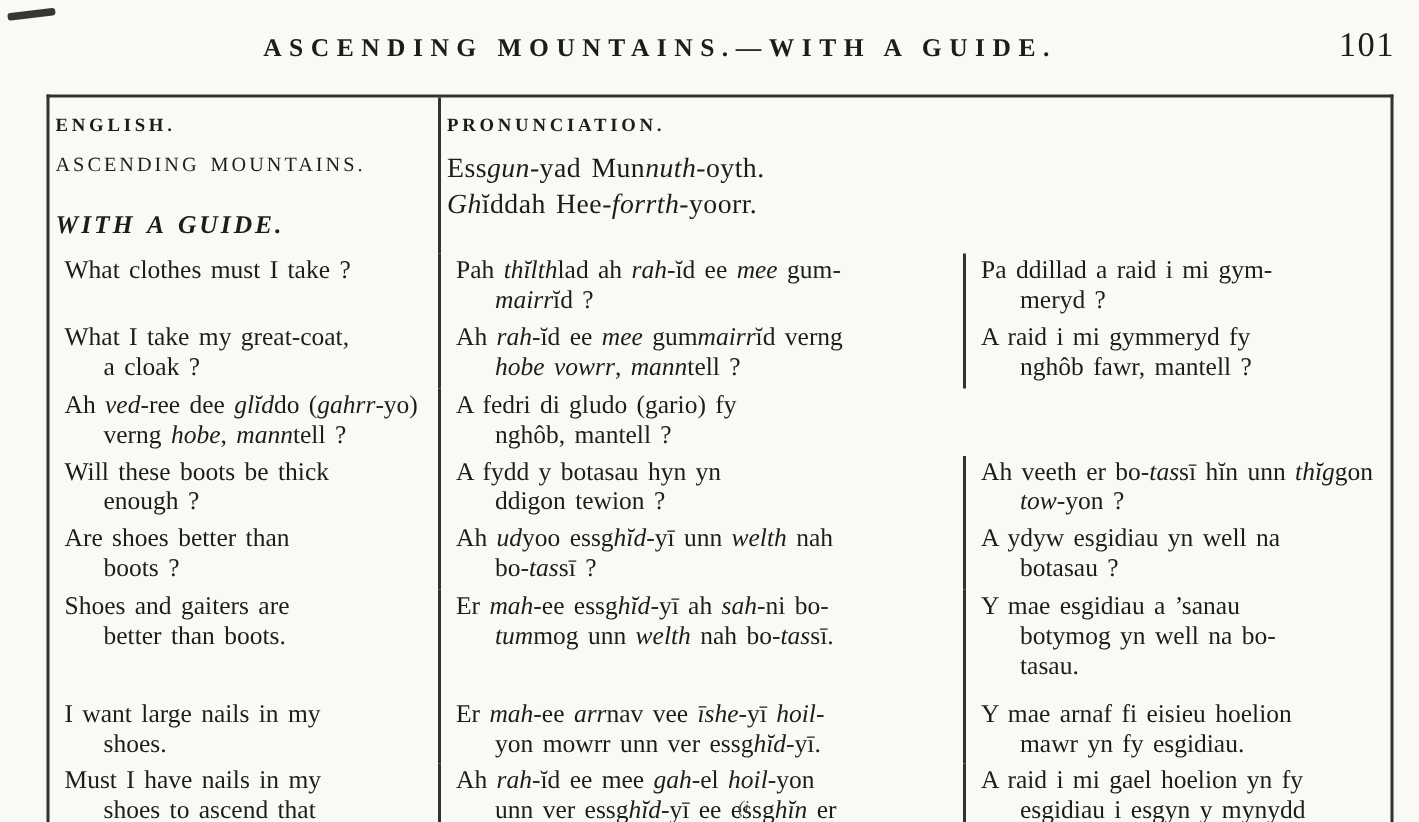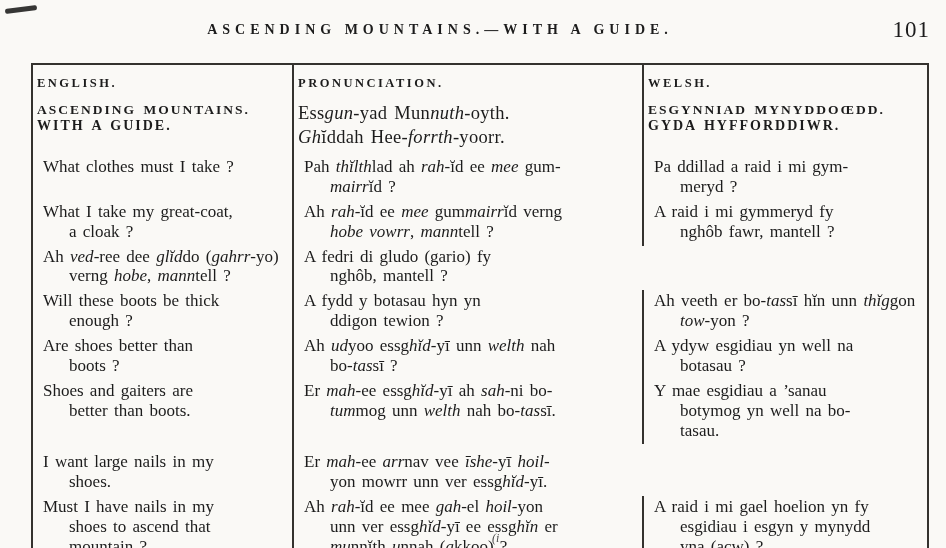--- a/index.html
+++ b/index.html
@@ -4,21 +4,21 @@
 <style>
   * { margin:0; padding:0; box-sizing:border-box; }
   html,body { background:#888; }
   .page {
     position:relative; width:946px; height:548px; overflow:hidden;
     background:#faf9f6; color:#1c1c1c;
     font-family:"Liberation Serif","DejaVu Serif",serif;
   }
   .running-head {
     position:absolute; top:22px; left:0; width:880px; text-align:center;
-    font-weight:bold; font-size:14px; letter-spacing:5px; white-space:nowrap;
+    font-weight:bold; font-size:17px; letter-spacing:5px; white-space:nowrap;
   }
   .pageno {
     position:absolute; top:17px; right:16px; font-size:23px; letter-spacing:1px;
   }
   .ink-mark {
     position:absolute; left:5px; top:7px; width:32px; height:5px;
     background:#1a1a1a; transform:rotate(-7deg); border-radius:2px; opacity:.88;
   }
   .sig-mark {
     position:absolute; left:492px; top:531px; font-size:12px;
@@ -32,22 +32,22 @@
   .tcell {
     padding:1px 8px 4px 10px; font-size:17px; line-height:1.17;
     border-right:2px solid #34322e; word-spacing:2px;
   }
   .tcell:last-child { border-right:none; }
   .tcell p { white-space:pre-wrap; padding-left:26px; text-indent:-26px; }
   .trow.gap .tcell { padding-top:8px; }
   
   .tcell.head { text-align:left; padding:9px 4px 6px; }
   .colhead { font-weight:bold; font-size:12.5px; letter-spacing:2.5px; margin:2px 0 11px; }
-  .subcaps1 { font-weight:bold; font-size:13.5px; letter-spacing:2px; margin-bottom:1px; }
-  .subcaps2 { font-weight:bold; font-size:14px; letter-spacing:2px; margin-bottom:3px; }
+  .subcaps1 { font-weight:normal; font-size:13.5px; letter-spacing:2px; margin-bottom:23px; }
+  .subcaps2 { font-weight:bold; font-size:17px; letter-spacing:2px; margin-bottom:3px;font-style:italic; }
   .subpron  { font-size:18.5px; line-height:1.2; margin-bottom:2px; letter-spacing:.3px; }
 </style>
 </head>
 <body>
 
 <div class="page">
 
   <div class="ink-mark"></div>
 
   <div class="running-head">ASCENDING MOUNTAINS.—WITH A GUIDE.</div>
@@ -58,25 +58,20 @@
     <div class="trow">
       <div class="tcell head">
         <div class="colhead">ENGLISH.</div>
         <div class="subcaps1">ASCENDING MOUNTAINS.</div>
         <div class="subcaps2">WITH A GUIDE.</div>
       </div>
       <div class="tcell head">
         <div class="colhead">PRONUNCIATION.</div>
         <div class="subpron">Ess<i>gun</i>-yad Mun<i>nuth</i>-oyth.</div>
         <div class="subpron"><i>Gh</i>ĭddah Hee-<i>forrth</i>-yoorr.</div>
-      </div>
-      <div class="tcell head">
-        <div class="colhead">WELSH.</div>
-        <div class="subcaps1">ESGYNNIAD MYNYDDOŒDD.</div>
-        <div class="subcaps2">GYDA HYFFORDDIWR.</div>
       </div>
     </div>
 
     <div class="trow">
       <div class="tcell">
           <p>What clothes must I take ?</p>
         </div>
       <div class="tcell">
           <p>Pah <i>thĭlth</i>lad ah <i>rah</i>-ĭd ee <i>mee</i> gum-
 <i>mairr</i>ĭd ?</p>
@@ -161,20 +156,24 @@
 
     <div class="trow gap">
       <div class="tcell">
           <p>I want large nails in my
 shoes.</p>
         </div>
       <div class="tcell">
           <p>Er <i>mah</i>-ee <i>arr</i>nav vee <i>īshe</i>-yī <i>hoil</i>-
 yon mowrr unn ver essg<i>hĭd</i>-yī.</p>
         </div>
+      <div class="tcell">
+          <p>Y mae arnaf fi eisieu hoelion
+mawr yn fy esgidiau.</p>
+        </div>
     </div>
 
     <div class="trow">
       <div class="tcell">
           <p>Must I have nails in my
 shoes to ascend that
 mountain ?</p>
         </div>
       <div class="tcell">
           <p>Ah <i>rah</i>-ĭd ee mee <i>gah</i>-el <i>hoil</i>-yon

